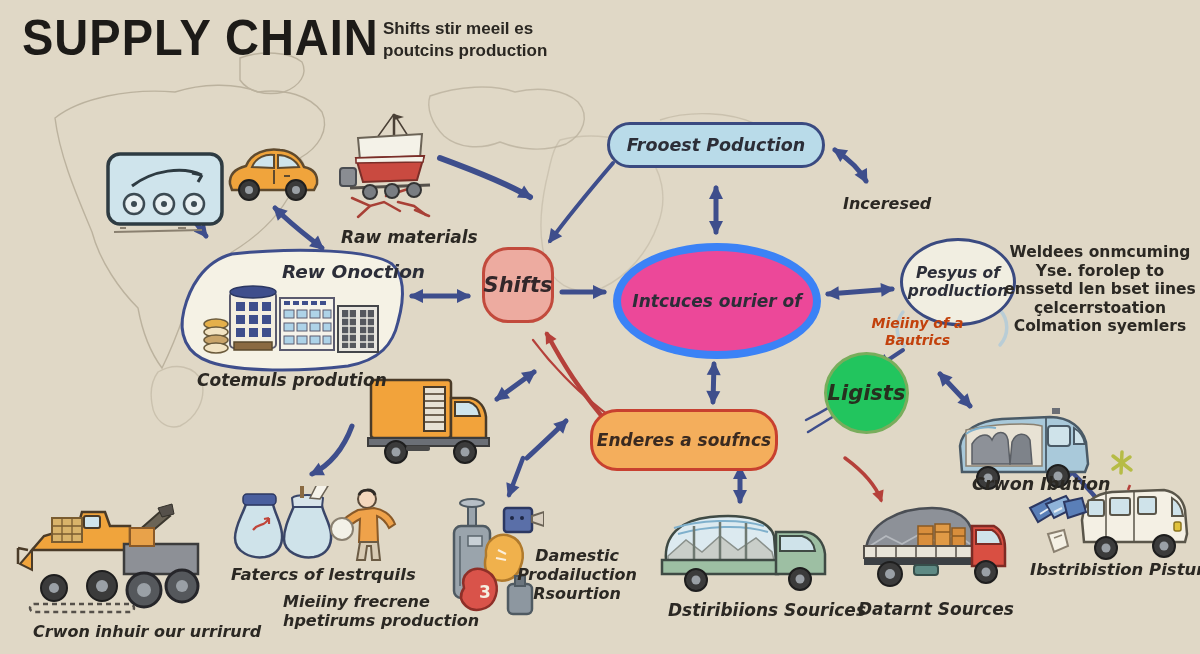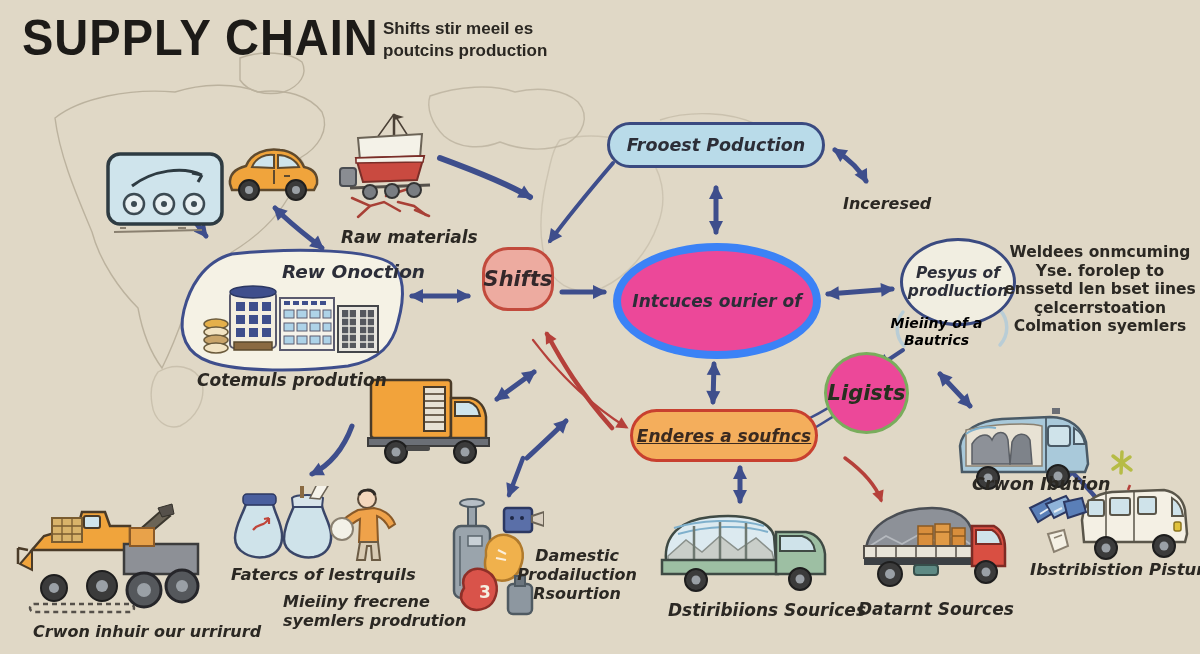--- a/index.html
+++ b/index.html
@@ -10,21 +10,21 @@
   .subtitle{font-family:"Liberation Sans",sans-serif;font-weight:bold;font-size:17px;line-height:1.3;color:#2a2722;}
   .lbl{font-weight:bold;font-style:italic;color:#2b2823;white-space:nowrap;}
   .lbl span{display:block;}
   .center{text-align:center;}
   .node{display:flex;align-items:center;justify-content:center;text-align:center;font-weight:bold;font-style:italic;color:#2c2e38;box-sizing:border-box;}
   .node .stack span{display:block;}
   .pill-blue{background:#b9dbe9;border:3px solid #3a4a80;border-radius:26px;font-size:17.5px;}
   .shifts{background:#edaba0;border:3px solid #c24a3c;border-radius:26px;font-size:21px;color:#33272a;}
   .oval{background:#ec4899;border:8px solid #3b82f6;border-radius:50%;font-size:17px;align-items:center;}
   .oval-sm{background:#f1eee1;border:3px solid #3a4a80;border-radius:50%;font-size:15.5px;}
-  .circle-green{background:#ec4899;border:3px solid #79ad5c;border-radius:50%;font-size:21px;color:#27301f;}
+  .circle-green{background:#22c55e;border:3px solid #79ad5c;border-radius:50%;font-size:21px;color:#27301f;}
   .pill-orange{background:#f4ae5c;border:3px solid #c8402f;border-radius:27px;font-size:17px;color:#3a2a20;}
   svg{display:block;}
 </style>
 </head>
 <body>
 
 <div class="stage">
 
   <svg class="abs" style="left:0;top:0;" width="1200" height="654" viewBox="0 0 1200 654">
     <defs>
@@ -328,42 +328,42 @@
     <path d="M44,12 L62,8 L66,22 L48,28 Z" fill="#5a7fb8" stroke="#2c3862" stroke-width="2"></path>
     <path d="M34,22 l8,-4 M20,24 l8,-5" stroke="#e8eef4" stroke-width="2"></path>
     <path d="M28,44 L44,40 L48,56 L34,62 Z" fill="#f4f0e4" stroke="#8a8070" stroke-width="2"></path>
     <path d="M34,48 l8,-3" stroke="#8a8070" stroke-width="1.5"></path>
   </svg>
 
   <div class="abs node pill-blue" style="left:607px;top:122px;width:218px;height:46px;">
     <span>Frooest Poduction</span>
   </div>
 
-  <div class="abs node shifts" style="left:482px;top:247px;width:72px;height:64px;">
+  <div class="abs node shifts" style="left:482px;top:247px;width:72px;height:76px;">
     <span>Shifts</span>
   </div>
 
   <div class="abs node oval" style="left:613px;top:243px;width:208px;height:116px;">
     <div class="stack">
       <span>Intcuces ourier of</span>
     </div>
   </div>
 
   <div class="abs node oval-sm" style="left:900px;top:238px;width:116px;height:88px;">
     <div class="stack">
       <span>Pesyus of</span>
       <span>prodluction</span>
     </div>
   </div>
 
   <div class="abs node circle-green" style="left:824px;top:352px;width:85px;height:82px;">
     <span>Ligists</span>
   </div>
 
-  <div class="abs node pill-orange" style="left:630px;top:409px;width:188px;height:53px;text-decoration:underline;">
+  <div class="abs node pill-orange" style="left:590px;top:409px;width:188px;height:62px;">
     <span>Enderes a soufncs</span>
   </div>
 
   <div class="abs lbl" style="left:282px;top:261px;font-size:18.5px;color:#2c2e38;">
     <span>Rew Onoction</span>
   </div>
 
   <div class="abs title" style="left:22px;top:10px;">
     <span>SUPPLY CHAIN</span>
   </div>
@@ -385,32 +385,32 @@
   </div>
 
   <div class="abs lbl center" style="left:1003px;top:243px;width:194px;font-size:15.5px;line-height:18.5px;font-style:normal;">
     <span>Weldees onmcuming</span>
     <span>Yse. forolep to</span>
     <span>enssetd len bset iines</span>
     <span>çelcerrstoation</span>
     <span>Colmation syemlers</span>
   </div>
 
-  <div class="abs lbl center" style="left:884px;top:315px;width:105px;font-size:14px;line-height:17px;color:#000000;">
+  <div class="abs lbl center" style="left:865px;top:315px;width:105px;font-size:14px;line-height:17px;color:#c2410c;">
     <span>Mieiiny of a</span>
     <span>Bautrics</span>
   </div>
 
   <div class="abs lbl" style="left:231px;top:565px;font-size:16.5px;">
     <span>Fatercs of lestrquils</span>
   </div>
 
   <div class="abs lbl" style="left:283px;top:592px;font-size:16px;line-height:19px;">
     <span>Mieiiny frecrene</span>
-    <span>syemlers prodrution</span>
+    <span>hpetirums production</span>
   </div>
 
   <div class="abs lbl" style="left:33px;top:622px;font-size:16px;">
     <span>Crwon inhuir our urrirurd</span>
   </div>
 
   <div class="abs lbl center" style="left:517px;top:546px;width:120px;font-size:16px;line-height:19px;">
     <span>Damestic</span>
     <span>Prodailuction</span>
     <span>Rsourtion</span>

